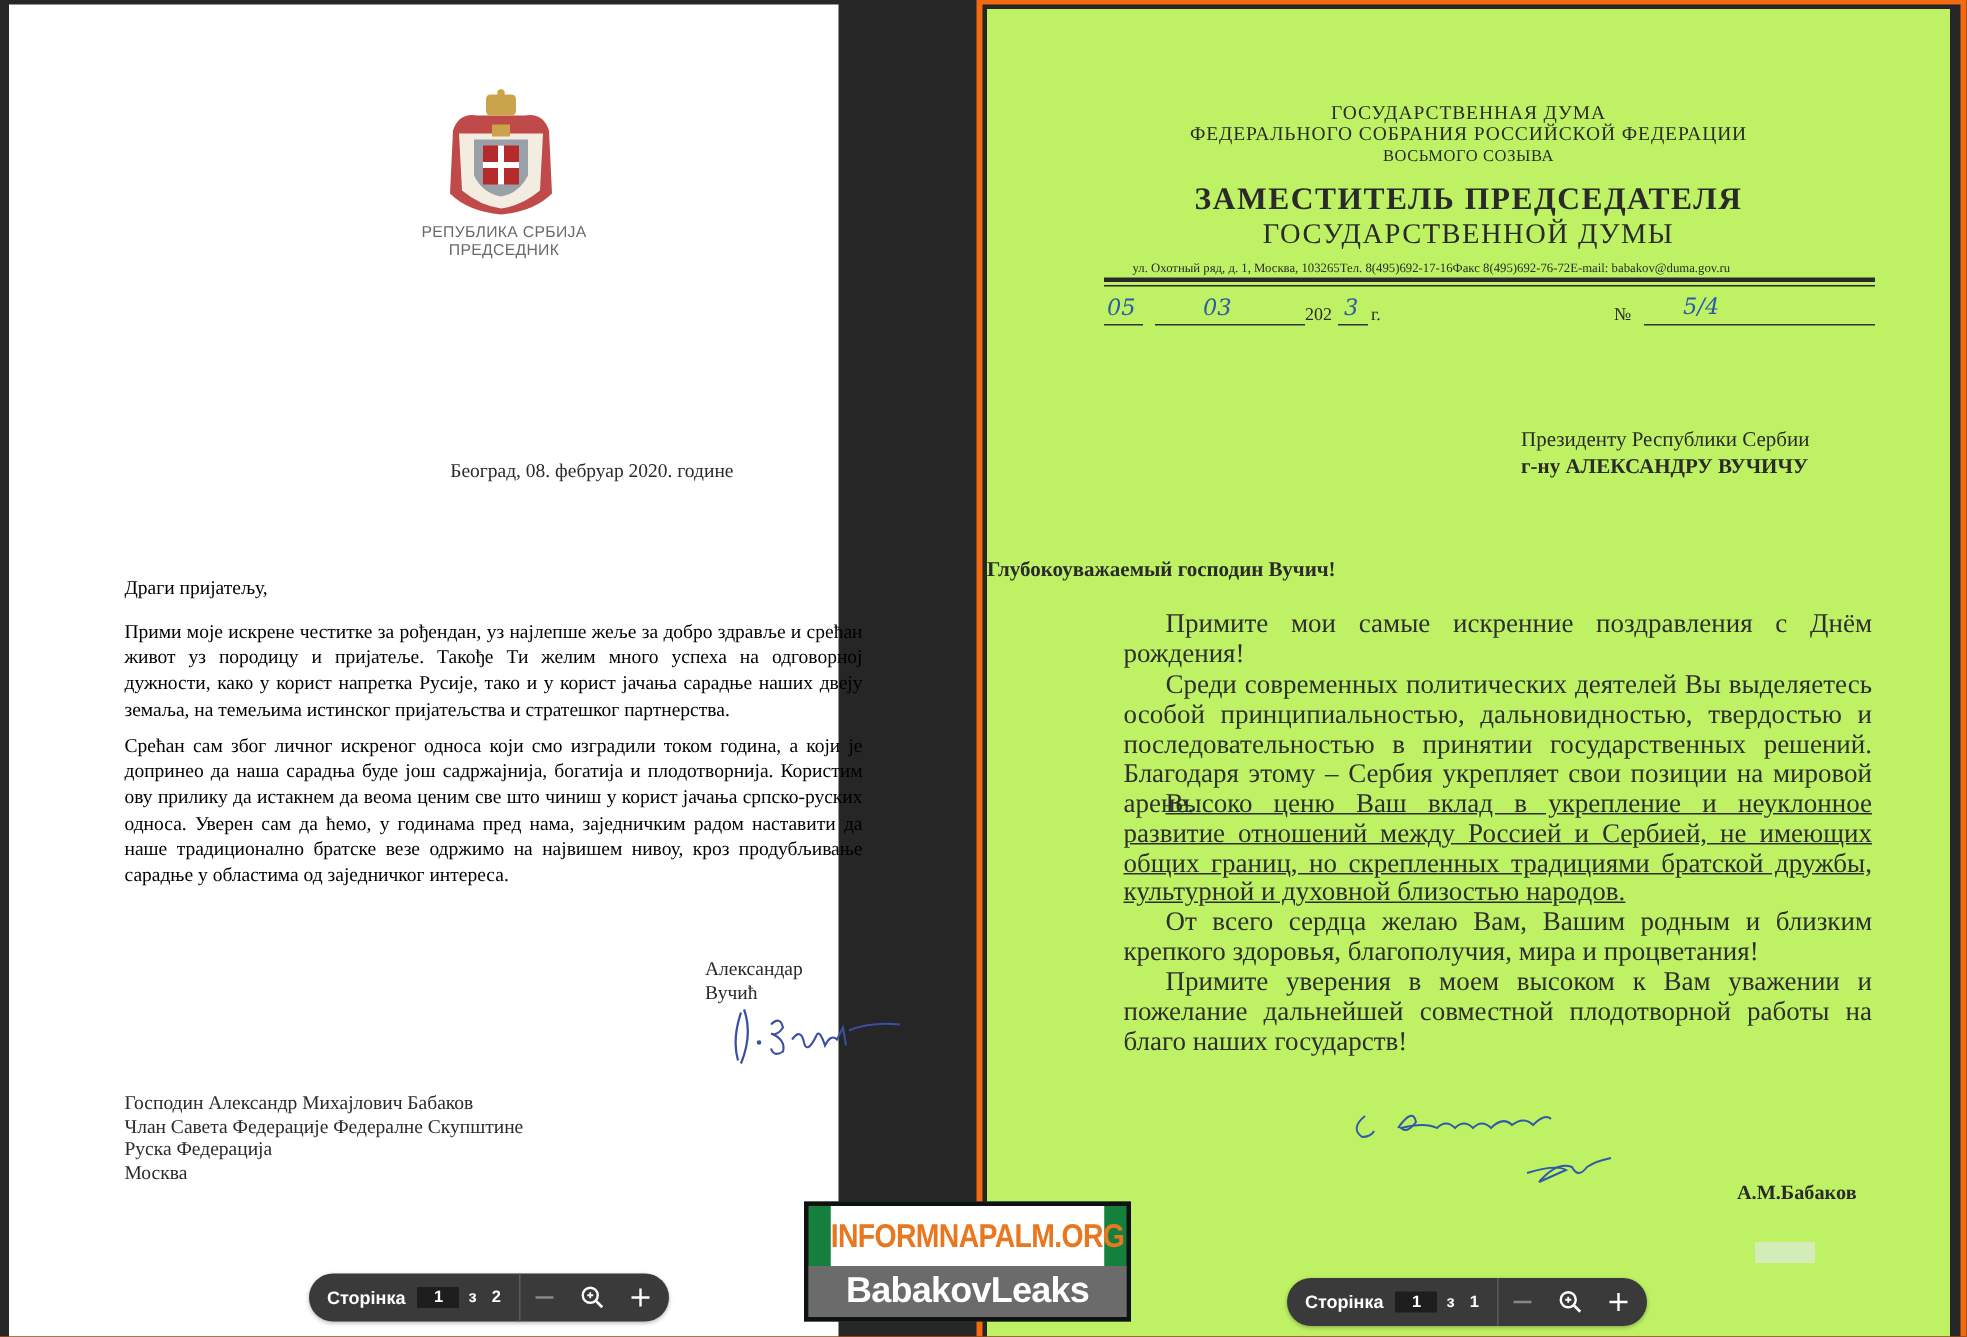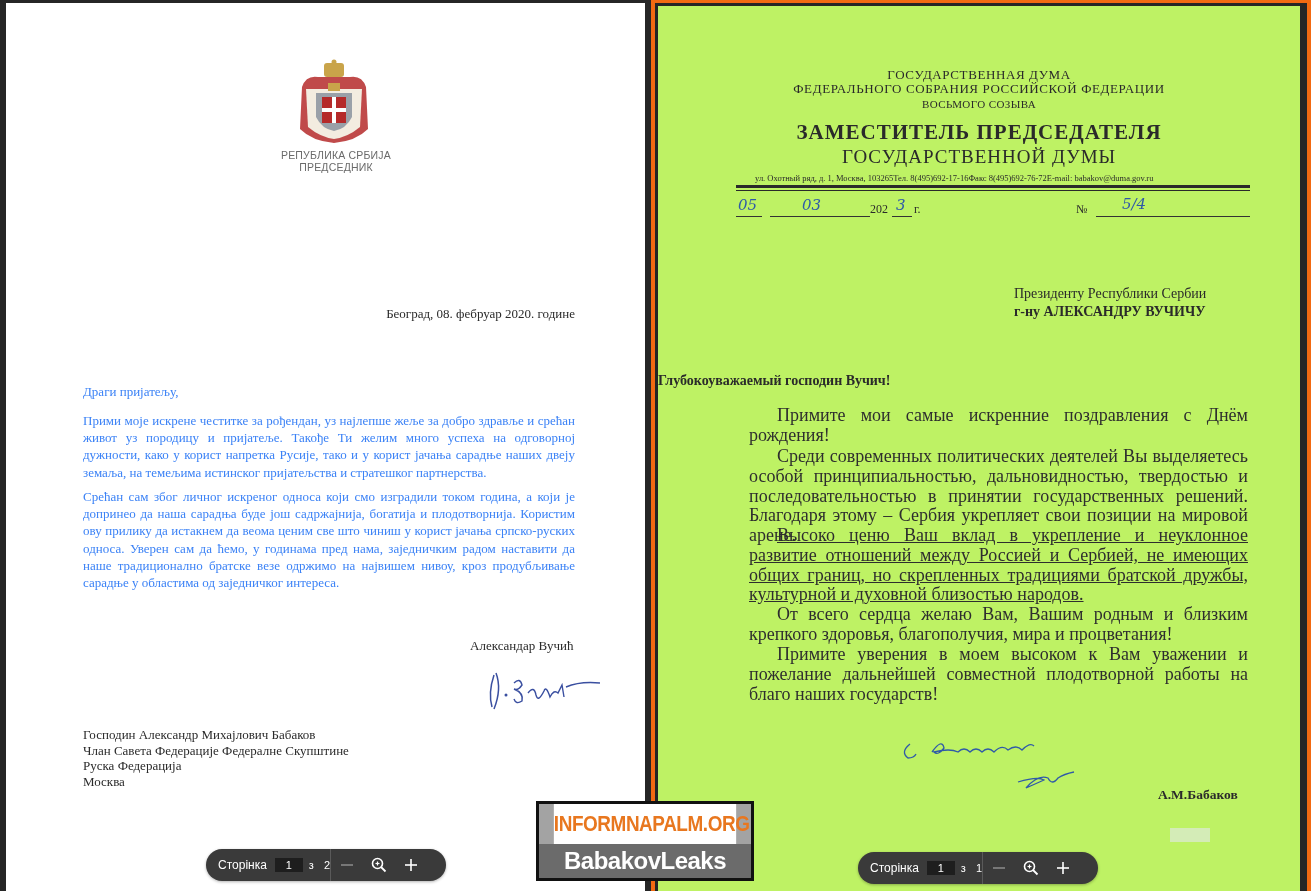--- a/index.html
+++ b/index.html
@@ -1,23 +1,23 @@
 <!DOCTYPE html>
 <html><head>
 <meta charset="utf-8">
 <style>
   html, body { margin:0; padding:0; }
   body { width:1311px; height:891px; background:#262626; position:relative; overflow:hidden; font-family:"Liberation Serif", serif; color:#2a2a2a; }
 
   
-  .left-page { position:absolute; left:6px; top:3px; width:639px; height:888px; background:#ffffff; }
+  .left-page { position:absolute; left:6px; top:3px; width:553px; height:888px; background:#ffffff; }
   .crest { position:absolute; left:290px; top:56px; width:76px; height:86px; }
   .crest-caption { position:absolute; left:250px; top:146px; width:160px; text-align:center; font-family:"Liberation Sans", sans-serif; font-size:10.5px; line-height:12px; color:#6a6a6a; letter-spacing:0.2px; }
   .l-date { position:absolute; right:70px; top:303px; font-size:13px; }
-  .l-text { position:absolute; left:77px; width:492px; font-size:13px; line-height:17.2px; text-align:justify; color:#3b82f6; }
+  .l-text { position:absolute; left:77px; width:492px; font-size:13px; line-height:17.2px; text-align:justify; color:#000000; }
   .l-greet { top:380px; }
   .l-p1 { top:409px; }
   .l-p2 { top:485px; }
   .l-p3 { top:591px; }
   .l-signame { position:absolute; left:464px; top:635px; font-size:13px; }
   .l-signature { position:absolute; left:478px; top:660px; width:120px; height:50px; }
   .l-addr { position:absolute; left:77px; top:724px; font-size:13px; line-height:15.5px; }
 
   
   .right-frame { position:absolute; left:651px; top:0; width:660px; height:891px; background:#f26a12; }
@@ -43,30 +43,30 @@
   .r-p1 { top:441px; }
   .r-p2 { top:520px;text-decoration:underline; }
   .r-p3 { top:599px; }
   .r-p4 { top:639px; }
   .r-sign-hand { position:absolute; left:240px; top:728px; width:200px; height:62px; }
   .r-signame { position:absolute; left:500px; top:781px; font-size:13.5px; font-weight:bold; }
   .r-stamp { position:absolute; left:512px; top:822px; width:40px; height:14px; background:#e3e7ee; opacity:0.6; }
 
   
   .pdf-toolbar { position:absolute; height:32px; border-radius:16px; background:#3a3a3a; display:flex; align-items:center; font-family:"Liberation Sans", sans-serif; font-size:12px; color:#ffffff; box-shadow:0 1px 3px rgba(0,0,0,0.3); }
-  .tb-left { display:flex; align-items:center; padding:0 0 0 12px; height:100%; border-right:1px solid #5a5a5a; }
+  .tb-left { display:flex; align-items:center; padding:0 12px 0 12px; height:100%; border-right:1px solid #5a5a5a;font-weight:bold; }
   .tb-label { margin-right:8px; }
   .tb-page { background:#1e1e1e; width:28px; height:14px; text-align:center; line-height:14px; font-size:11px; margin-right:6px; }
   .tb-of { margin-right:10px; font-size:11px; }
   .tb-total { font-size:11px; }
   .tb-btn { width:32px; height:32px; display:flex; align-items:center; justify-content:center; cursor:pointer; }
   .tb-btn svg { display:block; }
 
   
-  .watermark { position:absolute; left:536px; top:801px; width:218px; height:80px; border:3px solid #111; background:#a3a3a3; box-sizing:border-box; }
+  .watermark { position:absolute; left:536px; top:801px; width:218px; height:80px; border:3px solid #111; background:#15803d; box-sizing:border-box; }
   .wm-top { height:40px; background:#ffffff; color:#e8771f; font-family:"Liberation Sans", sans-serif; font-weight:bold; font-size:22px; text-align:center; line-height:40px; letter-spacing:-0.5px; transform:scaleX(0.86); }
   .wm-bottom { height:34px; background:#6b6b6b; color:#ffffff; font-family:"Liberation Sans", sans-serif; font-weight:bold; font-size:24px; text-align:center; line-height:34px; letter-spacing:-0.5px; }
 </style>
 </head>
 <body>
 
 <div class="left-page">
   <svg class="crest" viewBox="0 0 76 86">
     <path d="M6 28 Q10 16 22 18 L54 18 Q66 16 70 28 L72 70 Q60 82 38 84 Q16 82 4 70 Z" fill="#b52a2a" opacity="0.85"></path>
     <path d="M10 30 L66 30 L64 68 Q52 78 38 80 Q24 78 12 68 Z" fill="#f3ece0"></path>

